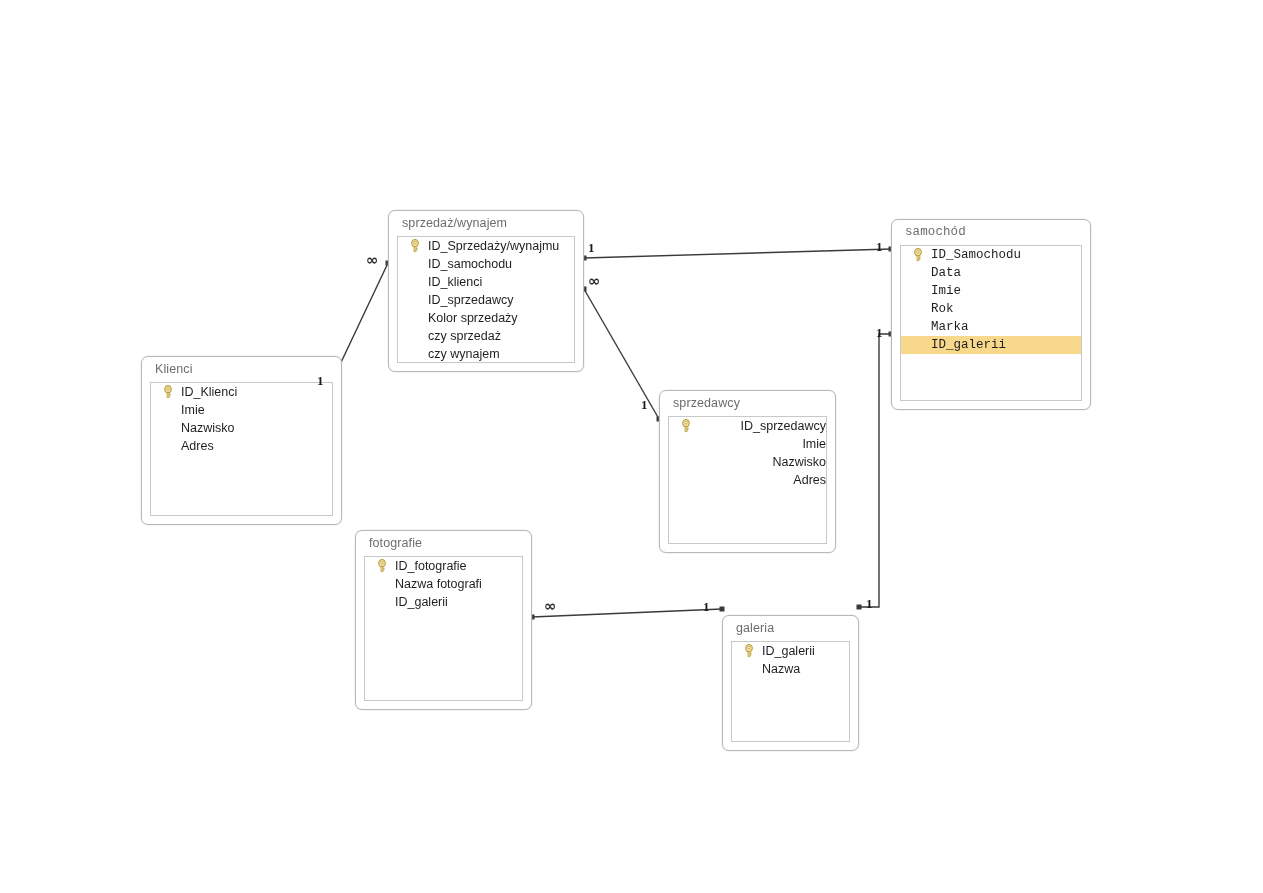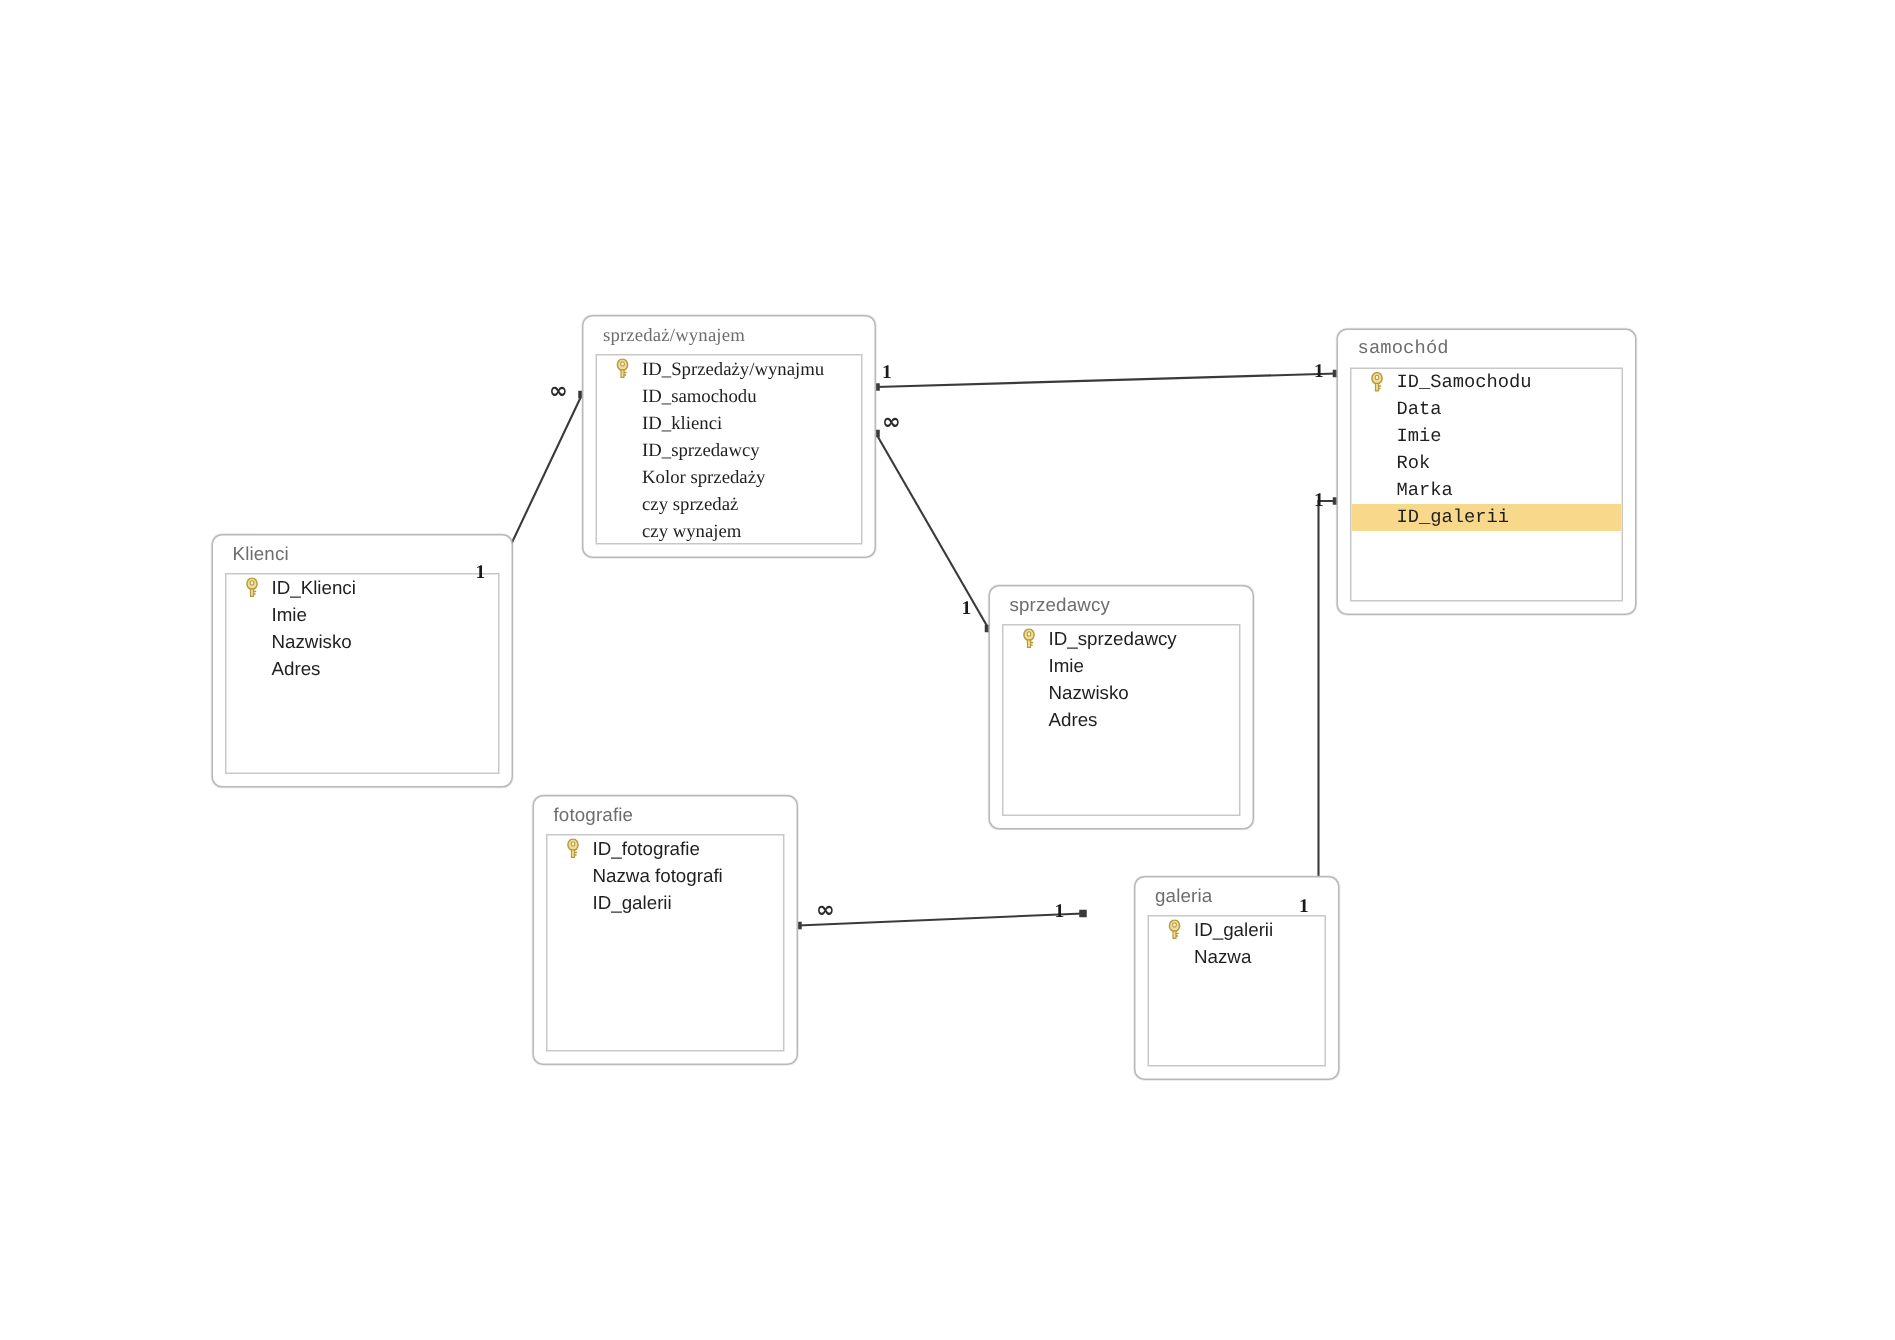--- a/index.html
+++ b/index.html
@@ -132,21 +132,21 @@
                 <ellipse cx="6" cy="4.2" rx="3.4" ry="3.8" fill="#f2dc9a" stroke="#b79a3a" stroke-width="1"></ellipse>
                 <ellipse cx="6" cy="3.6" rx="1.2" ry="1.4" fill="#fffceb" stroke="#b79a3a" stroke-width="0.7"></ellipse>
                 <path d="M5 7.6 L5 12.6 L7 12.6 L7 7.6 Z" fill="#f2dc9a" stroke="#b79a3a" stroke-width="0.8"></path>
                 <path d="M7 9.3 L8.8 9.3 M7 11 L8.4 11" stroke="#b79a3a" stroke-width="0.9"></path>
               </svg></span><span>ID_Klienci</span></div>
           <div class="field"><span>Imie</span></div>
           <div class="field"><span>Nazwisko</span></div>
           <div class="field"><span>Adres</span></div>
         </div>
       </div>
-      <div class="tbl" style="left: 388px; top: 210px; width: 196px; height: 162px; font-family: Liberation Serif, serif;">
+      <div class="tbl" style="left: 388px; top: 210px; width: 196px; height: 162px;">
         <div class="tbl-title">sprzedaż/wynajem</div>
         <div class="tbl-fields">
           <div class="field"><span class="key-icon"><svg viewBox="0 0 12 14" width="12" height="14">
                 <ellipse cx="6" cy="4.2" rx="3.4" ry="3.8" fill="#f2dc9a" stroke="#b79a3a" stroke-width="1"></ellipse>
                 <ellipse cx="6" cy="3.6" rx="1.2" ry="1.4" fill="#fffceb" stroke="#b79a3a" stroke-width="0.7"></ellipse>
                 <path d="M5 7.6 L5 12.6 L7 12.6 L7 7.6 Z" fill="#f2dc9a" stroke="#b79a3a" stroke-width="0.8"></path>
                 <path d="M7 9.3 L8.8 9.3 M7 11 L8.4 11" stroke="#b79a3a" stroke-width="0.9"></path>
               </svg></span><span>ID_Sprzedaży/wynajmu</span></div>
           <div class="field"><span>ID_samochodu</span></div>
           <div class="field"><span>ID_klienci</span></div>
@@ -165,21 +165,21 @@
                 <path d="M5 7.6 L5 12.6 L7 12.6 L7 7.6 Z" fill="#f2dc9a" stroke="#b79a3a" stroke-width="0.8"></path>
                 <path d="M7 9.3 L8.8 9.3 M7 11 L8.4 11" stroke="#b79a3a" stroke-width="0.9"></path>
               </svg></span><span>ID_Samochodu</span></div>
           <div class="field"><span>Data</span></div>
           <div class="field"><span>Imie</span></div>
           <div class="field"><span>Rok</span></div>
           <div class="field"><span>Marka</span></div>
           <div class="field hl"><span>ID_galerii</span></div>
         </div>
       </div>
-      <div class="tbl" style="left: 659px; top: 390px; width: 177px; height: 163px;">
+      <div class="tbl" style="left: 659px; top: 390px; width: 177px; height: 163px; text-align: right;">
         <div class="tbl-title">sprzedawcy</div>
         <div class="tbl-fields">
           <div class="field"><span class="key-icon"><svg viewBox="0 0 12 14" width="12" height="14">
                 <ellipse cx="6" cy="4.2" rx="3.4" ry="3.8" fill="#f2dc9a" stroke="#b79a3a" stroke-width="1"></ellipse>
                 <ellipse cx="6" cy="3.6" rx="1.2" ry="1.4" fill="#fffceb" stroke="#b79a3a" stroke-width="0.7"></ellipse>
                 <path d="M5 7.6 L5 12.6 L7 12.6 L7 7.6 Z" fill="#f2dc9a" stroke="#b79a3a" stroke-width="0.8"></path>
                 <path d="M7 9.3 L8.8 9.3 M7 11 L8.4 11" stroke="#b79a3a" stroke-width="0.9"></path>
               </svg></span><span>ID_sprzedawcy</span></div>
           <div class="field"><span>Imie</span></div>
           <div class="field"><span>Nazwisko</span></div>
@@ -192,21 +192,21 @@
           <div class="field"><span class="key-icon"><svg viewBox="0 0 12 14" width="12" height="14">
                 <ellipse cx="6" cy="4.2" rx="3.4" ry="3.8" fill="#f2dc9a" stroke="#b79a3a" stroke-width="1"></ellipse>
                 <ellipse cx="6" cy="3.6" rx="1.2" ry="1.4" fill="#fffceb" stroke="#b79a3a" stroke-width="0.7"></ellipse>
                 <path d="M5 7.6 L5 12.6 L7 12.6 L7 7.6 Z" fill="#f2dc9a" stroke="#b79a3a" stroke-width="0.8"></path>
                 <path d="M7 9.3 L8.8 9.3 M7 11 L8.4 11" stroke="#b79a3a" stroke-width="0.9"></path>
               </svg></span><span>ID_fotografie</span></div>
           <div class="field"><span>Nazwa fotografi</span></div>
           <div class="field"><span>ID_galerii</span></div>
         </div>
       </div>
-      <div class="tbl" style="left: 722px; top: 584px; width: 137px; height: 136px; margin-left: 34px;">
+      <div class="tbl" style="left: 722px; top: 615px; width: 137px; height: 136px;">
         <div class="tbl-title">galeria</div>
         <div class="tbl-fields">
           <div class="field"><span class="key-icon"><svg viewBox="0 0 12 14" width="12" height="14">
                 <ellipse cx="6" cy="4.2" rx="3.4" ry="3.8" fill="#f2dc9a" stroke="#b79a3a" stroke-width="1"></ellipse>
                 <ellipse cx="6" cy="3.6" rx="1.2" ry="1.4" fill="#fffceb" stroke="#b79a3a" stroke-width="0.7"></ellipse>
                 <path d="M5 7.6 L5 12.6 L7 12.6 L7 7.6 Z" fill="#f2dc9a" stroke="#b79a3a" stroke-width="0.8"></path>
                 <path d="M7 9.3 L8.8 9.3 M7 11 L8.4 11" stroke="#b79a3a" stroke-width="0.9"></path>
               </svg></span><span>ID_galerii</span></div>
           <div class="field"><span>Nazwa</span></div>
         </div>

